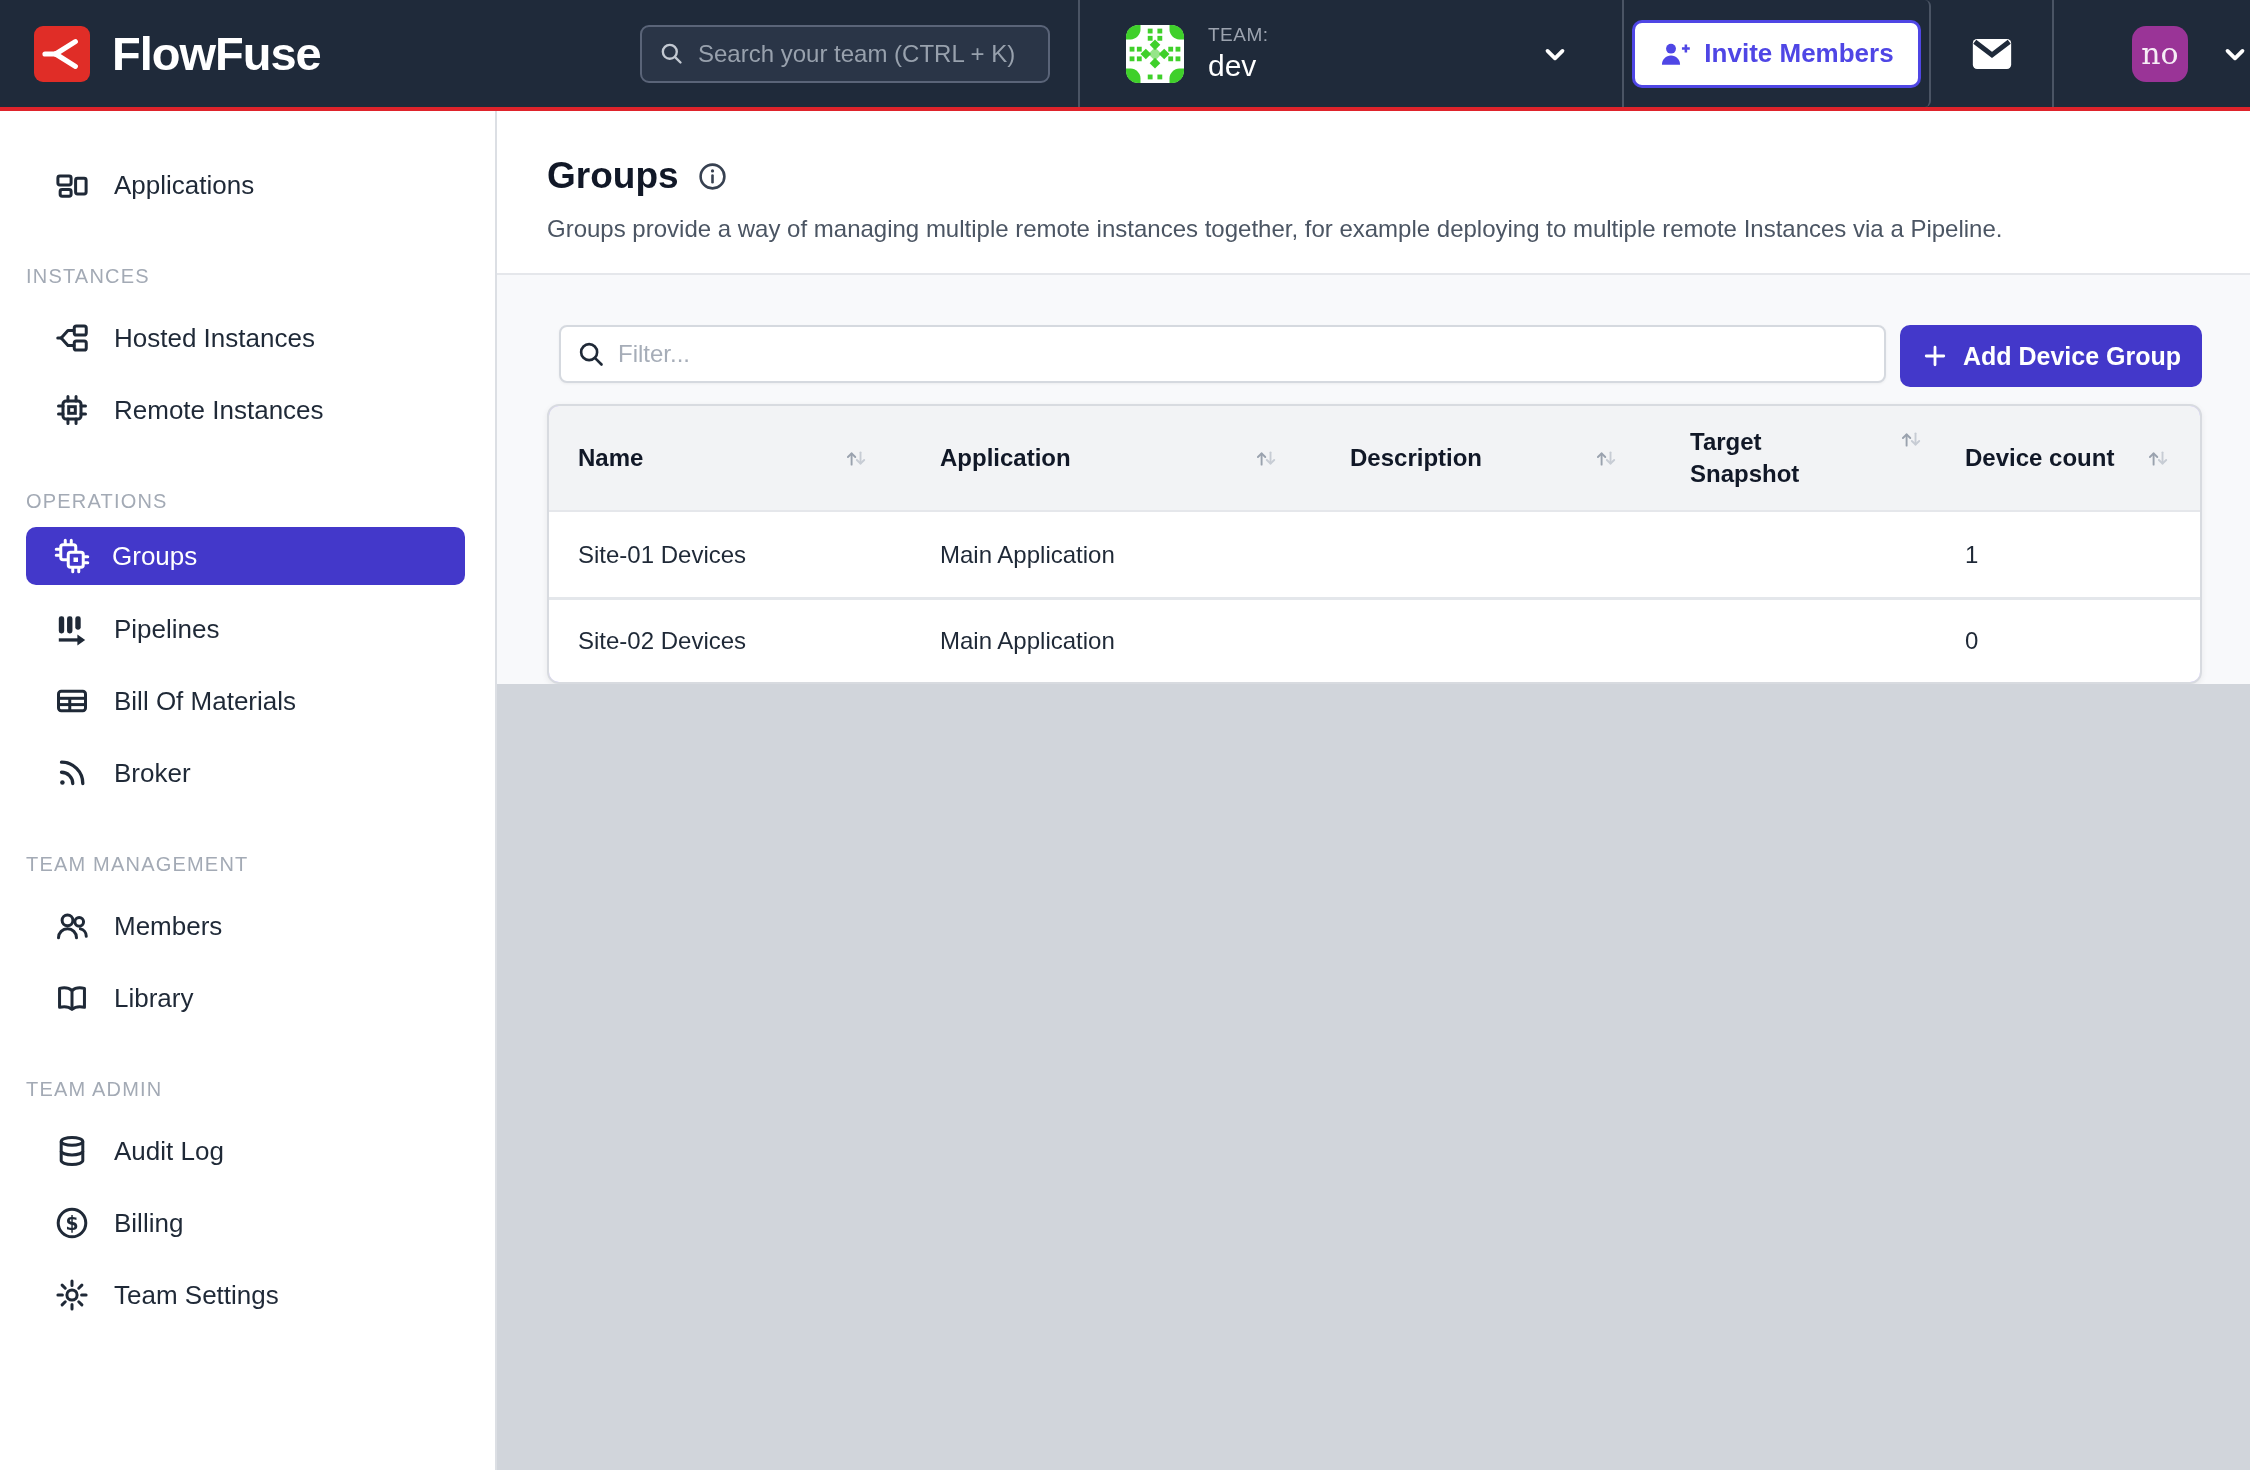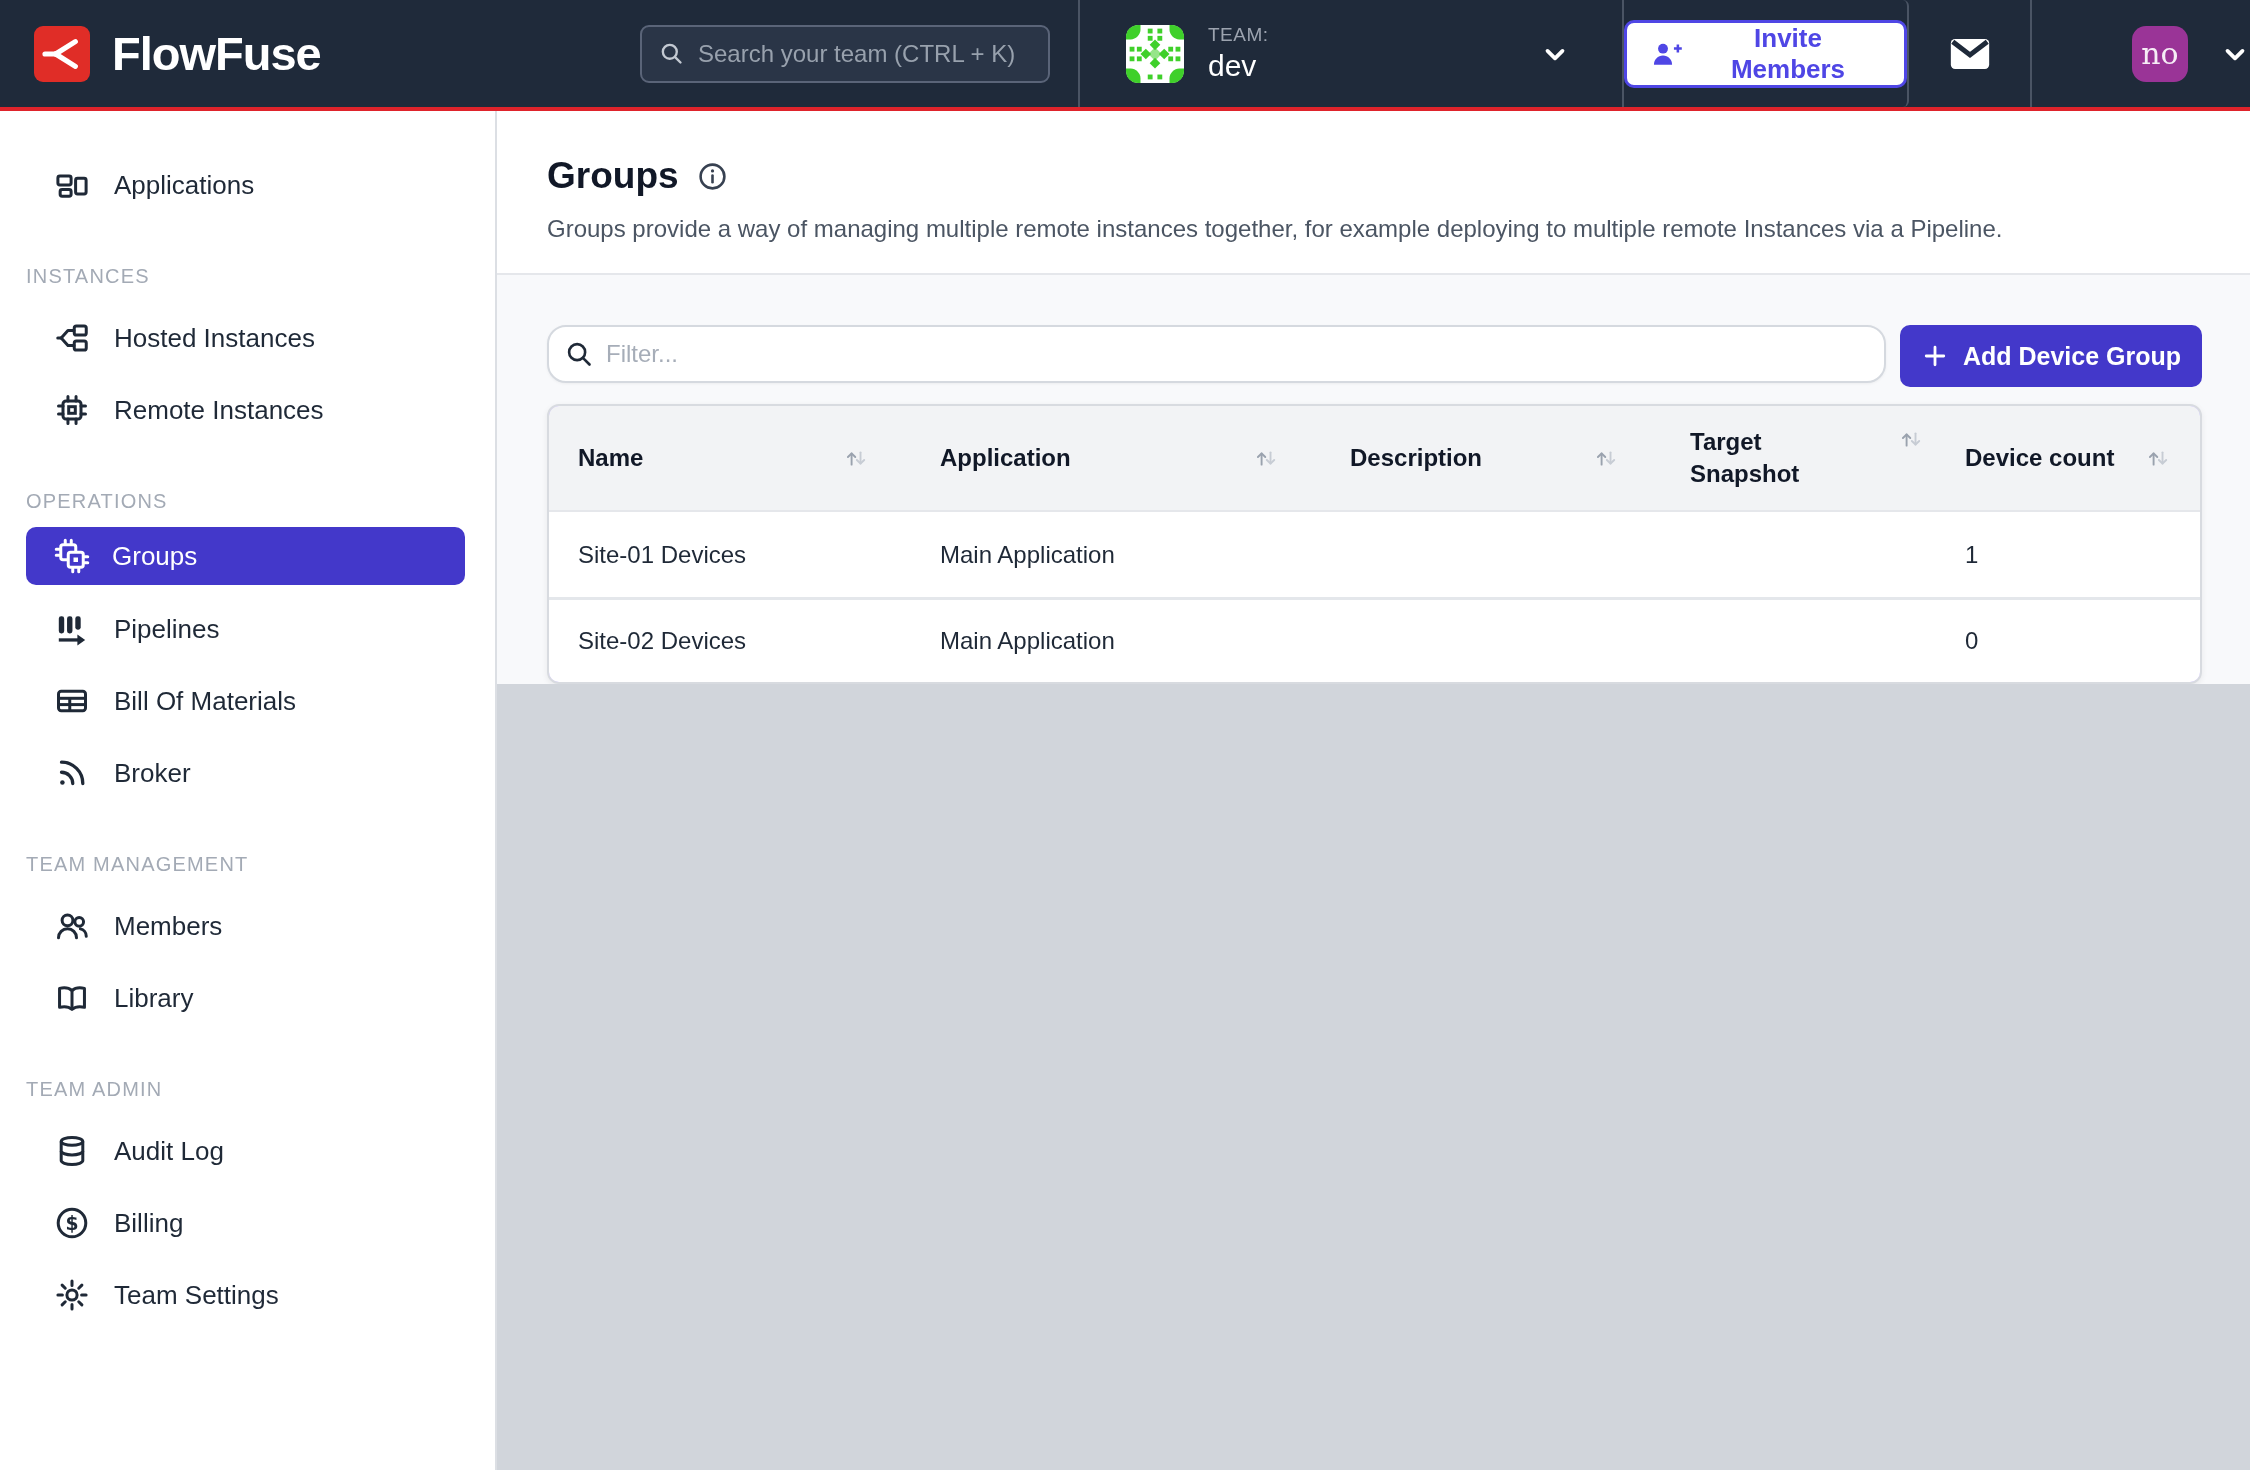--- a/index.html
+++ b/index.html
@@ -25,21 +25,21 @@
                display:flex; align-items:center; padding:0 16px; gap:13px;}
   .team-search input{flex:1; background:transparent; border:none; outline:none;
                      font-size:24px; color:#E5E7EB; font-family:inherit;}
   .team-search input::placeholder{color:#98A1AD;}
   .team-zone{width:544px; padding:0 52px 0 46px; gap:24px; border-right:2px solid #4A5464;}
   .team-avatar{width:58px; height:58px; border-radius:12px; overflow:hidden; cursor:pointer;}
   .team-meta{display:flex; flex-direction:column; gap:3px;}
   .team-label{font-size:19px; color:#9CA3AF; letter-spacing:.5px;}
   .team-name{font-size:30px; color:#fff; font-weight:500;}
   .team-zone .chev{margin-left:auto;}
-  .invite-zone{width:285px; justify-content:center; border-right:2px solid #4A5464;border-radius:6px;}
+  .invite-zone{width:307px; justify-content:center; border-right:2px solid #4A5464;border-radius:6px;}
   .invite-btn{display:flex; align-items:center; gap:13px; height:68px; padding:0 24px;
               background:#fff; border:3px solid var(--invite); border-radius:10px;
               color:var(--invite); font-size:26px; font-weight:bold; font-family:inherit; cursor:pointer;}
   .mail-zone{width:123px; justify-content:center; border-right:2px solid #4A5464; cursor:pointer;}
   .profile-zone{flex:1; padding-left:34px; gap:32px;justify-content:flex-end;}
   .user-avatar{width:56px; height:56px; border-radius:14px; background:#9A3497; color:#F6EDF6;
                display:flex; align-items:center; justify-content:center;
                font-family:"DejaVu Serif",serif; font-size:30px; cursor:pointer;}
 
   
@@ -53,23 +53,23 @@
   .nav-item.active{height:58px; margin:8px 30px 8px 26px; padding-left:28px; gap:22px;
                    background:var(--accent); color:#fff; border-radius:10px;}
 
   .main{flex:1; display:flex; flex-direction:column; background:#fff;}
   .page-head{padding:44px 50px 30px; border-bottom:2px solid #E5E7EB; background:#fff;}
   .title-row{display:flex; align-items:center; gap:18px;}
   .page-title{font-size:37px; font-weight:bold; color:#111827;}
   .page-desc{margin-top:18px; font-size:24px; color:#4B5563;}
   .content{background:#F8F9FB; padding:50px 48px 0 50px;}
   .toolbar{display:flex; gap:14px; margin-bottom:17px;}
-  .filter-box{flex:1; height:58px; background:#fff; border:2px solid #D5D9DF; border-radius:19px;
+  .filter-box{flex:1; height:58px; background:#fff; border:2px solid #D5D9DF; border-radius:8px;
               display:flex; align-items:center; padding:0 15px; gap:12px;
-              box-shadow:0 1px 3px rgba(0,0,0,.05);}
+              box-shadow:0 1px 3px rgba(0,0,0,.05);margin-left:12px;}
   .filter-box input{flex:1; border:none; outline:none; font-size:24px; color:var(--ink); font-family:inherit;}
   .filter-box input::placeholder{color:#A6ADB8;}
   .add-btn{width:302px; height:62px; background:var(--accent); border:none; border-radius:10px;
            color:#fff; font-size:25px; font-weight:bold; font-family:inherit;
            display:flex; align-items:center; justify-content:center; gap:14px; cursor:pointer;}
 
   .gtable{background:#c4b5fd; border:2px solid #D8DBE0; border-radius:12px; overflow:hidden;
           box-shadow:0 2px 6px rgba(0,0,0,.07);}
   .grow{display:grid; grid-template-columns:362px 410px 340px 275px 1fr; padding-left:29px;
         align-items:center;}

